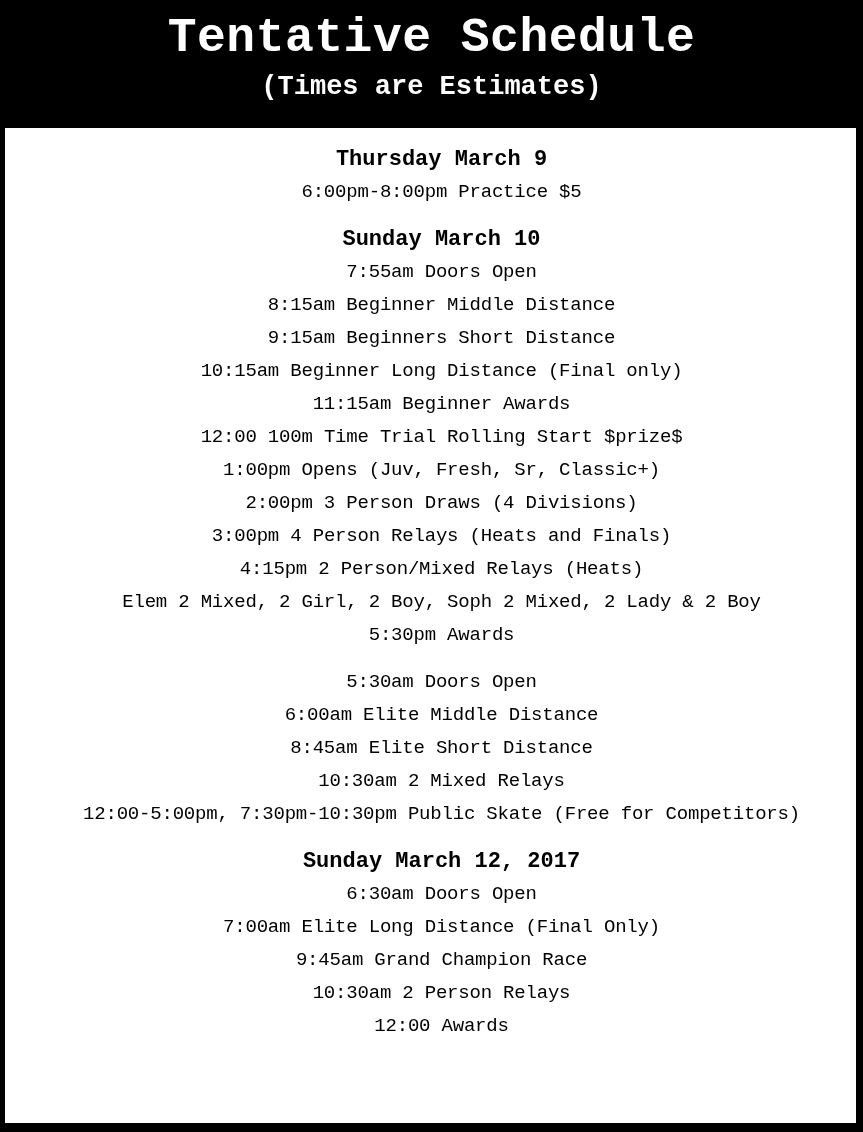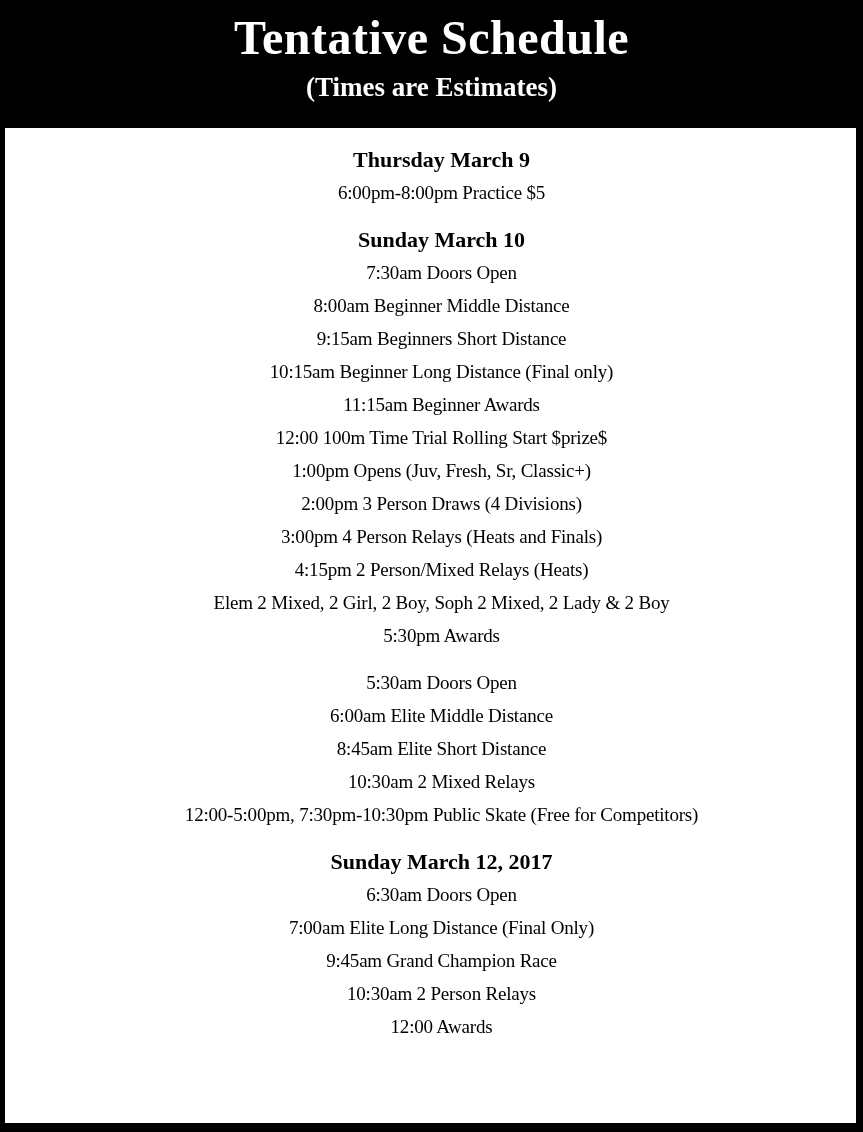--- a/index.html
+++ b/index.html
@@ -5,21 +5,21 @@
   html, body {
     margin: 0;
     padding: 0;
     background: #000000;
   }
   .page {
     position: relative;
     width: 863px;
     height: 1132px;
     background: #000000;
-    font-family: Liberation Serif, serif;
+    font-family: Liberation Mono, monospace;
     overflow: hidden;
   }
   .masthead {
     position: absolute;
     top: 0; left: 0; right: 0;
     height: 128px;
     background: #000000;
     color: #ffffff;
     display: flex;
     flex-direction: column;
@@ -78,22 +78,22 @@
     <h1 class="title">Tentative Schedule</h1>
     <h2 class="subtitle">(Times are Estimates)</h2>
   </header>
   <main class="sheet">
       <section>
         <h3 class="day">Thursday March 9</h3>
         <p class="item">6:00pm-8:00pm Practice $5</p>
       </section>
       <section>
         <h3 class="day">Sunday March 10</h3>
-        <p class="item">7:30am Doors Open</p>
-        <p class="item">8:00am Beginner Middle Distance</p>
+        <p class="item">7:55am Doors Open</p>
+        <p class="item">8:15am Beginner Middle Distance</p>
         <p class="item">9:15am Beginners Short Distance</p>
         <p class="item">10:15am Beginner Long Distance (Final only)</p>
         <p class="item">11:15am Beginner Awards</p>
         <p class="item">12:00 100m Time Trial Rolling Start $prize$</p>
         <p class="item">1:00pm Opens (Juv, Fresh, Sr, Classic+)</p>
         <p class="item">2:00pm 3 Person Draws (4 Divisions)</p>
         <p class="item">3:00pm 4 Person Relays (Heats and Finals)</p>
         <p class="item">4:15pm 2 Person/Mixed Relays (Heats)</p>
         <p class="item">Elem 2 Mixed, 2 Girl, 2 Boy, Soph 2 Mixed, 2 Lady &amp; 2 Boy</p>
         <p class="item">5:30pm Awards</p>

